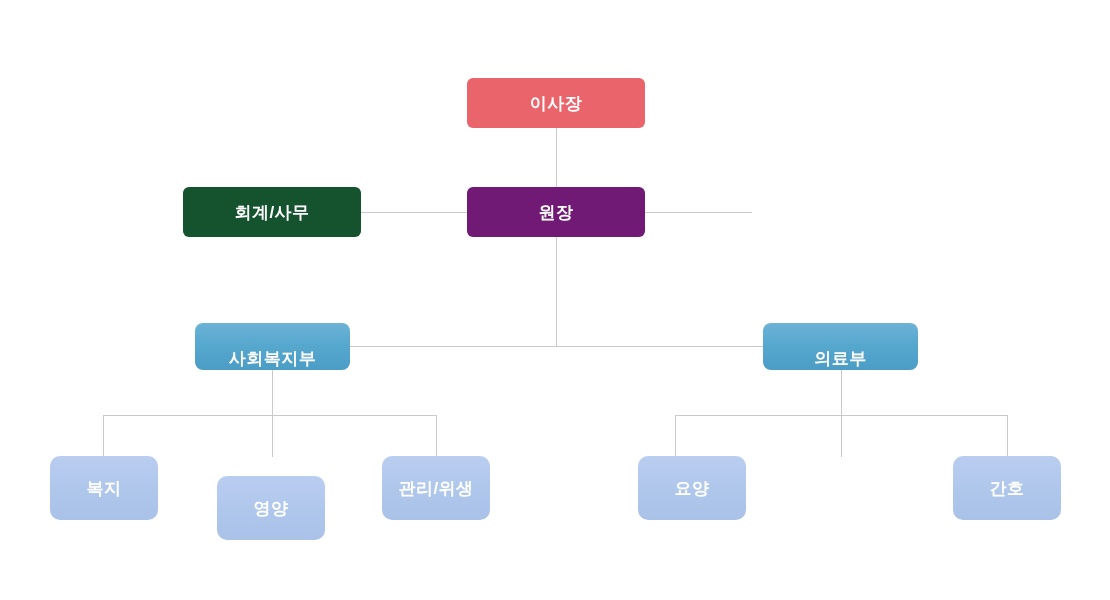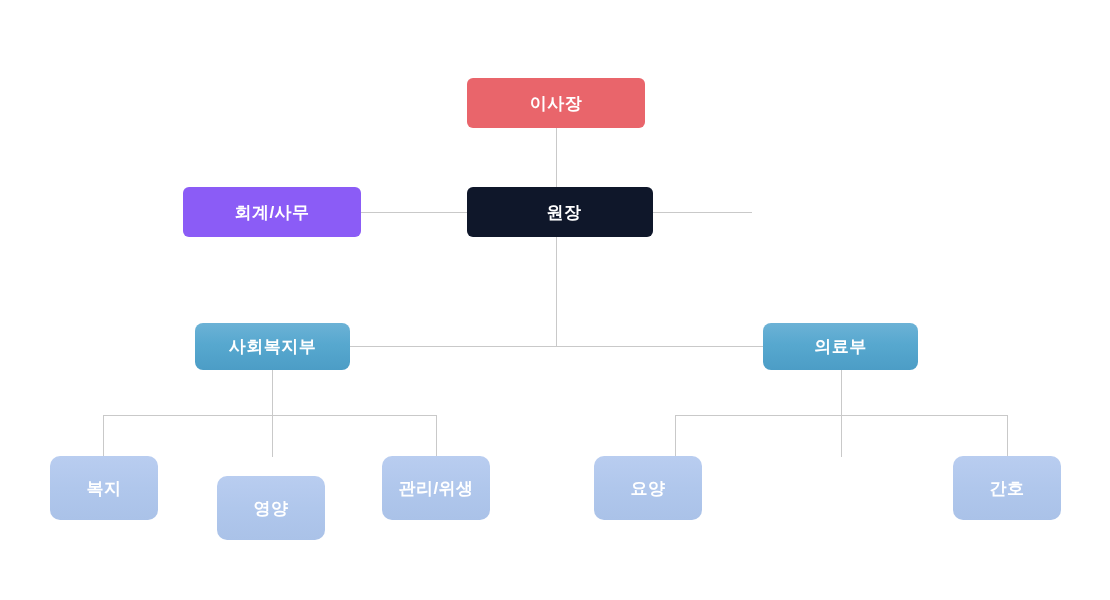--- a/index.html
+++ b/index.html
@@ -34,41 +34,42 @@
     justify-content: center;
     color: #ffffff;
     font-weight: bold;
     font-size: 17px;
     letter-spacing: 0.5px;
   }
 
   
   .box-lg { width: 178px; height: 50px; border-radius: 6px; }
   .chairman { left: 467px; top: 78px;  background: #e9656b; }
-  .staff-l  { left: 183px; top: 187px; background: #8b5cf6; }
-  .director { left: 467px; top: 187px; background: #0f172a; padding-left: 8px; }
+  .staff-l  { left: 183px; top: 187px; background: #14532d; }
+  .director { left: 467px; top: 187px; background: #701a75; }
   .staff-r  { left: 752px; top: 187px; background: #d78ecf; }
 
   
   .box-dept {
     width: 155px; height: 47px; border-radius: 8px;
     background: linear-gradient(180deg, #6cb2d6 0%, #57a8cf 45%, #4c9dc6 100%);
+    align-items: flex-end;
   }
   .dept-welfare { left: 195px; top: 323px; }
   .dept-medical { left: 763px; top: 323px; }
 
   
   .box-team {
     width: 108px; height: 64px; border-radius: 10px;
     background: linear-gradient(180deg, #b9cdf0 0%, #b0c7ec 50%, #aac2e8 100%);
   }
   .team-1 { left: 50px;  top: 456px; }
   .team-2 { left: 217px; top: 476px; }
   .team-3 { left: 382px; top: 456px; }
-  .team-4 { left: 594px; top: 456px; }
+  .team-4 { left: 638px; top: 456px; }
   .team-5 { left: 787px; top: 456px; }
   .team-6 { left: 953px; top: 456px; }
 </style>
 </head>
 <body>
 
 <div class="canvas">
 
   <div class="line v-line" style="left:556px; top:128px; height:59px;"></div>
   <div class="line h-line" style="left:361px; top:212px; width:106px;"></div>

